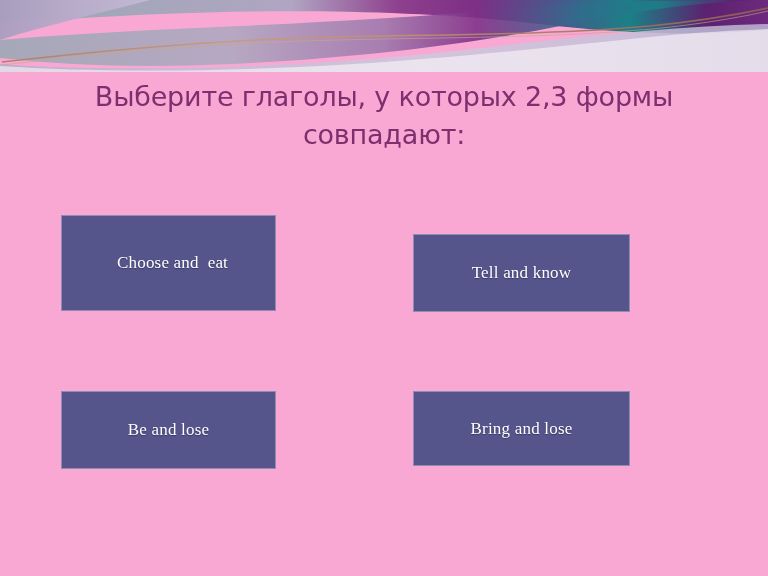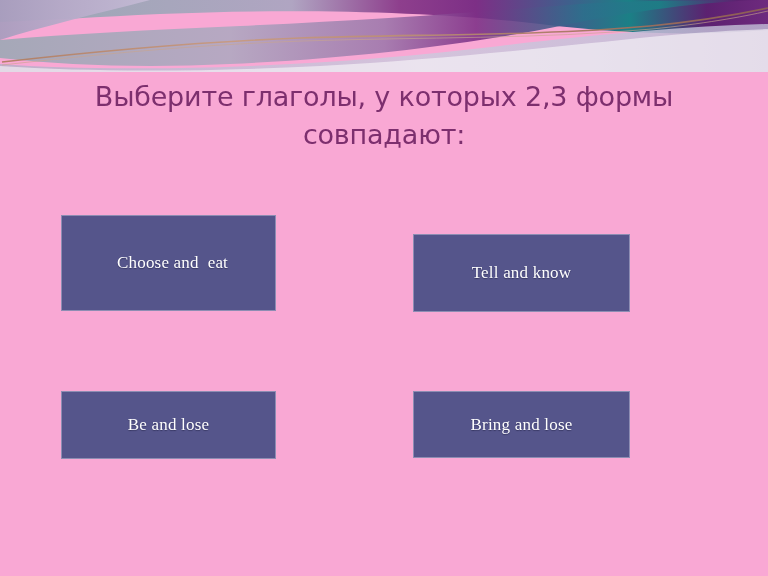--- a/index.html
+++ b/index.html
@@ -64,22 +64,22 @@
     font-size: 17px;
     letter-spacing: 0.2px;
     text-shadow: 0 1px 1px rgba(20,20,50,0.45);
   }
   .box .label {
     white-space: pre;
   }
 
   #box-choose-eat  { left: 61px;  top: 215px; width: 215px; height: 96px; padding-left: 8px; }
   #box-tell-know   { left: 413px; top: 234px; width: 217px; height: 78px; }
-  #box-be-lose     { left: 61px;  top: 391px; width: 215px; height: 68px; }
-  #box-bring-lose  { left: 413px; top: 391px; width: 217px; height: 67px; }
+  #box-be-lose     { left: 61px;  top: 391px; width: 215px; height: 78px; }
+  #box-bring-lose  { left: 413px; top: 391px; width: 217px; height: 75px; }
 </style>
 </head>
 <body>
 
 <div id="slide">
 
   <div id="banner">
     <svg width="768" height="72" viewBox="0 0 768 72" xmlns="http://www.w3.org/2000/svg">
       <defs>
         <linearGradient id="gradTopBand" x1="0" y1="0" x2="1" y2="0">

